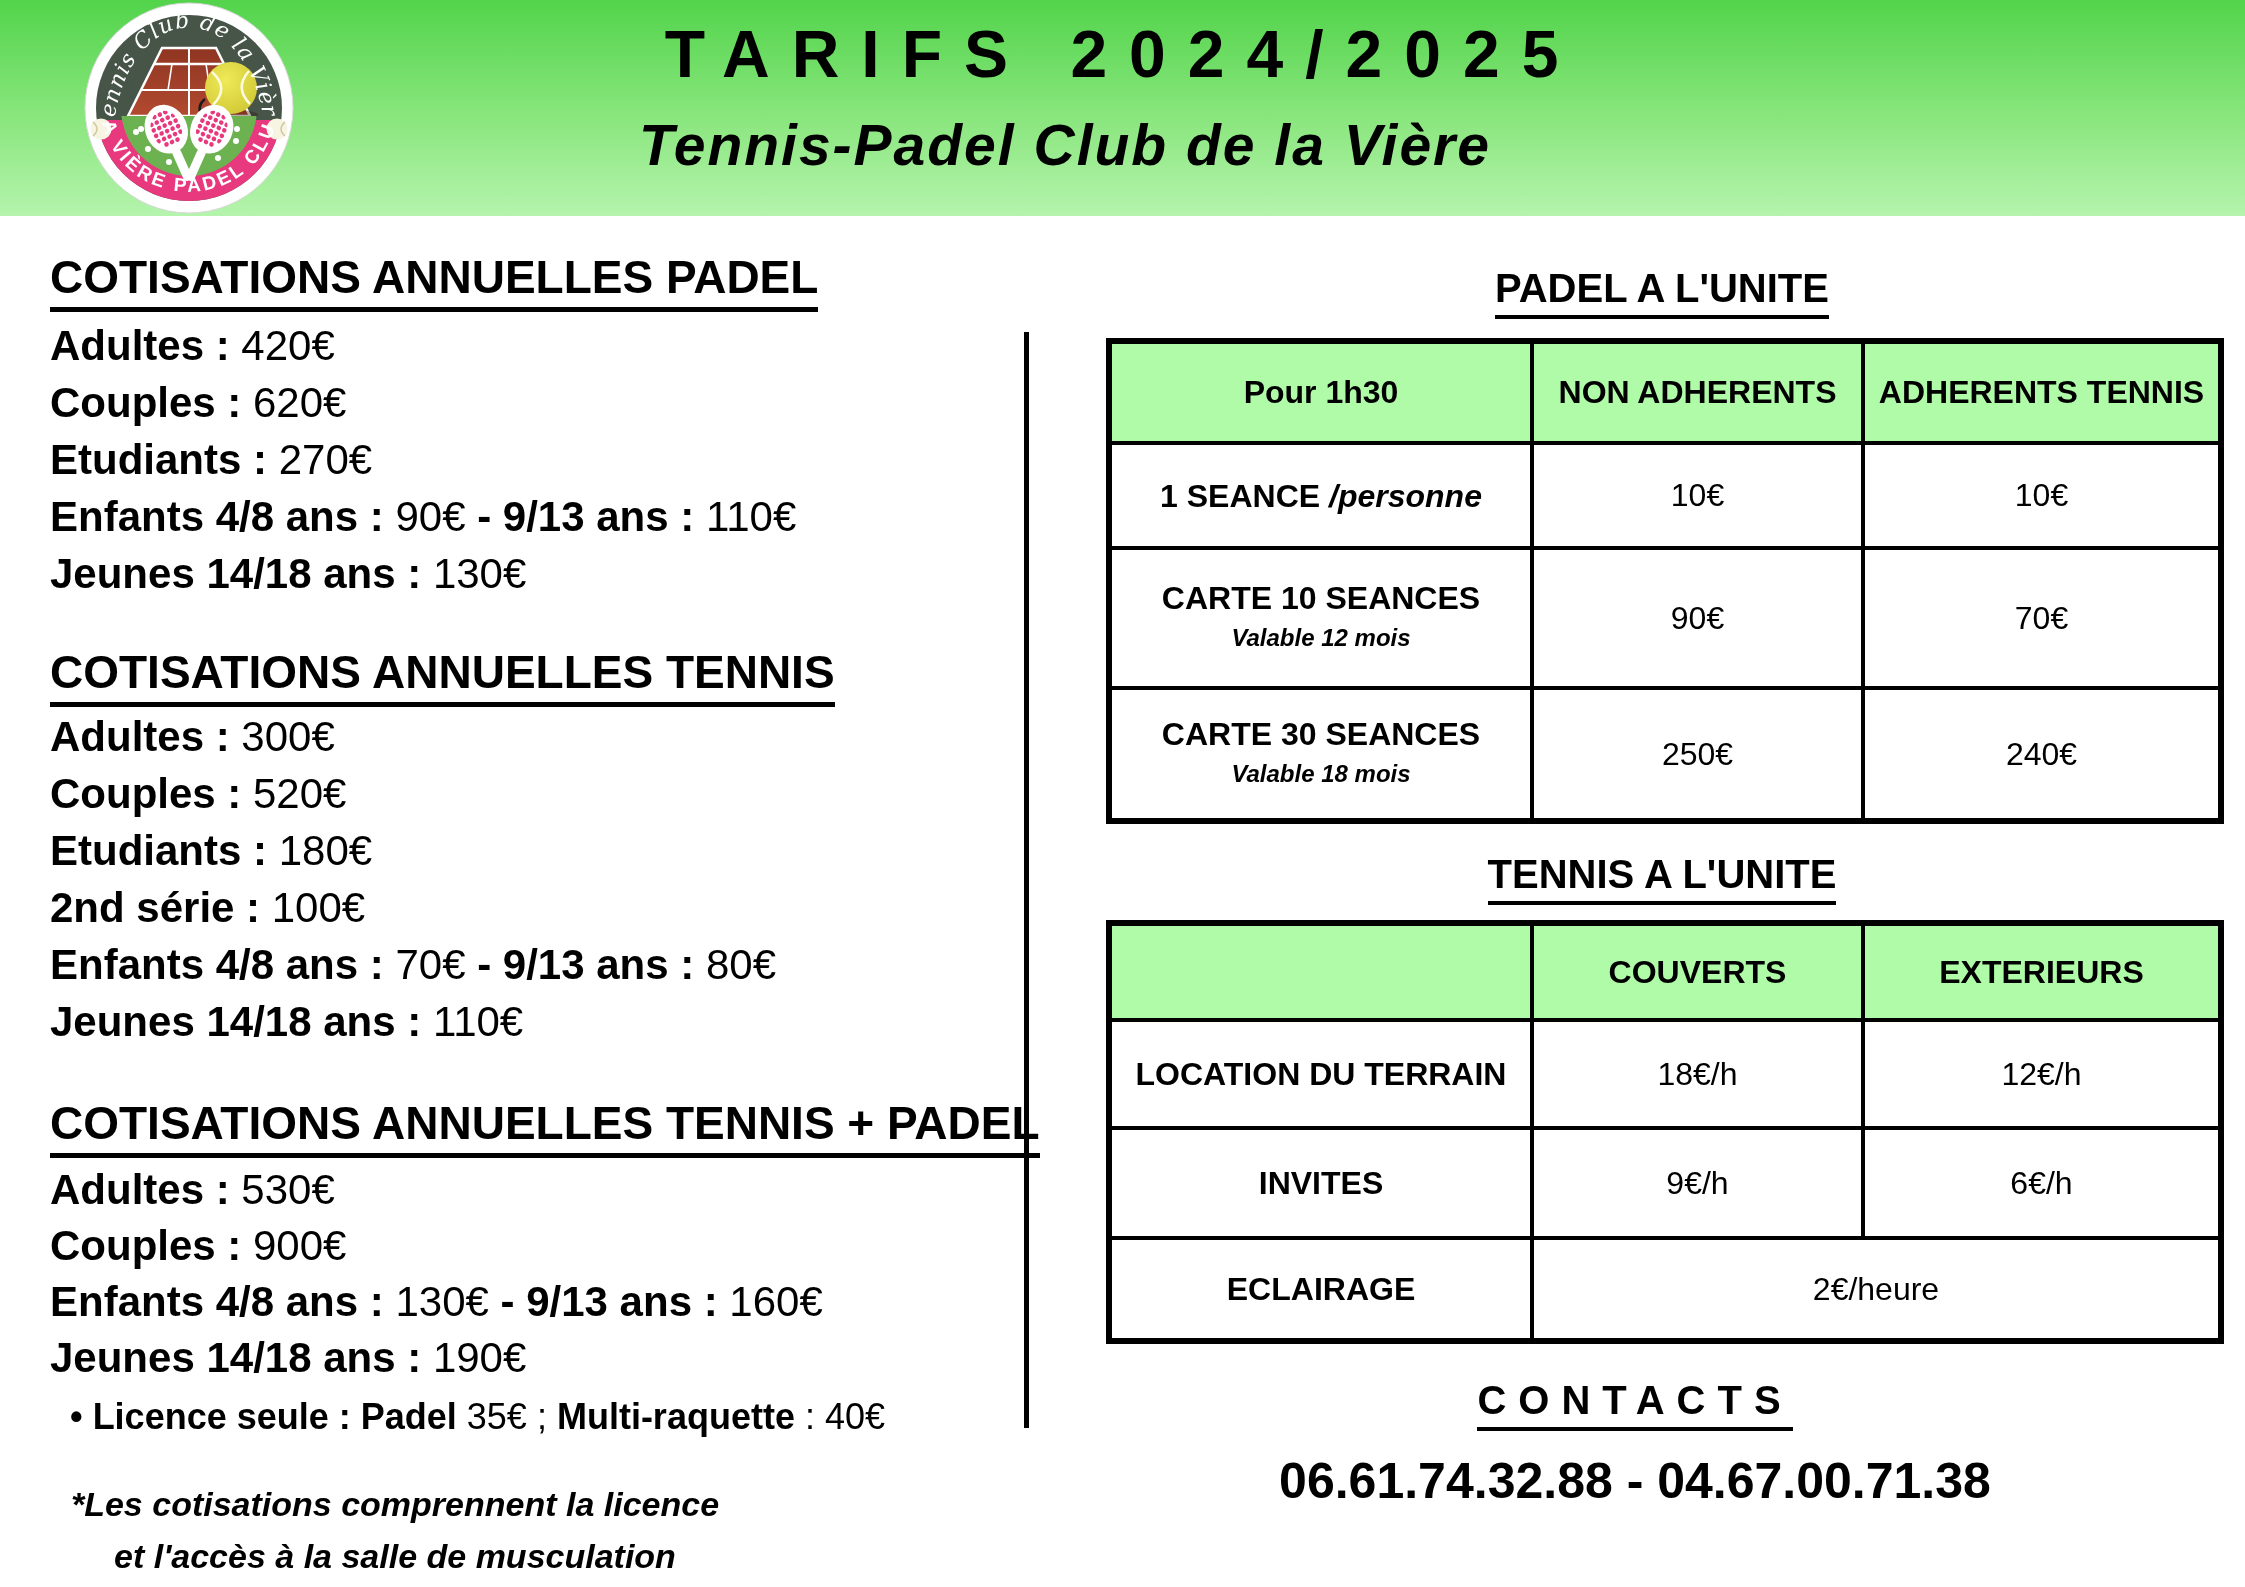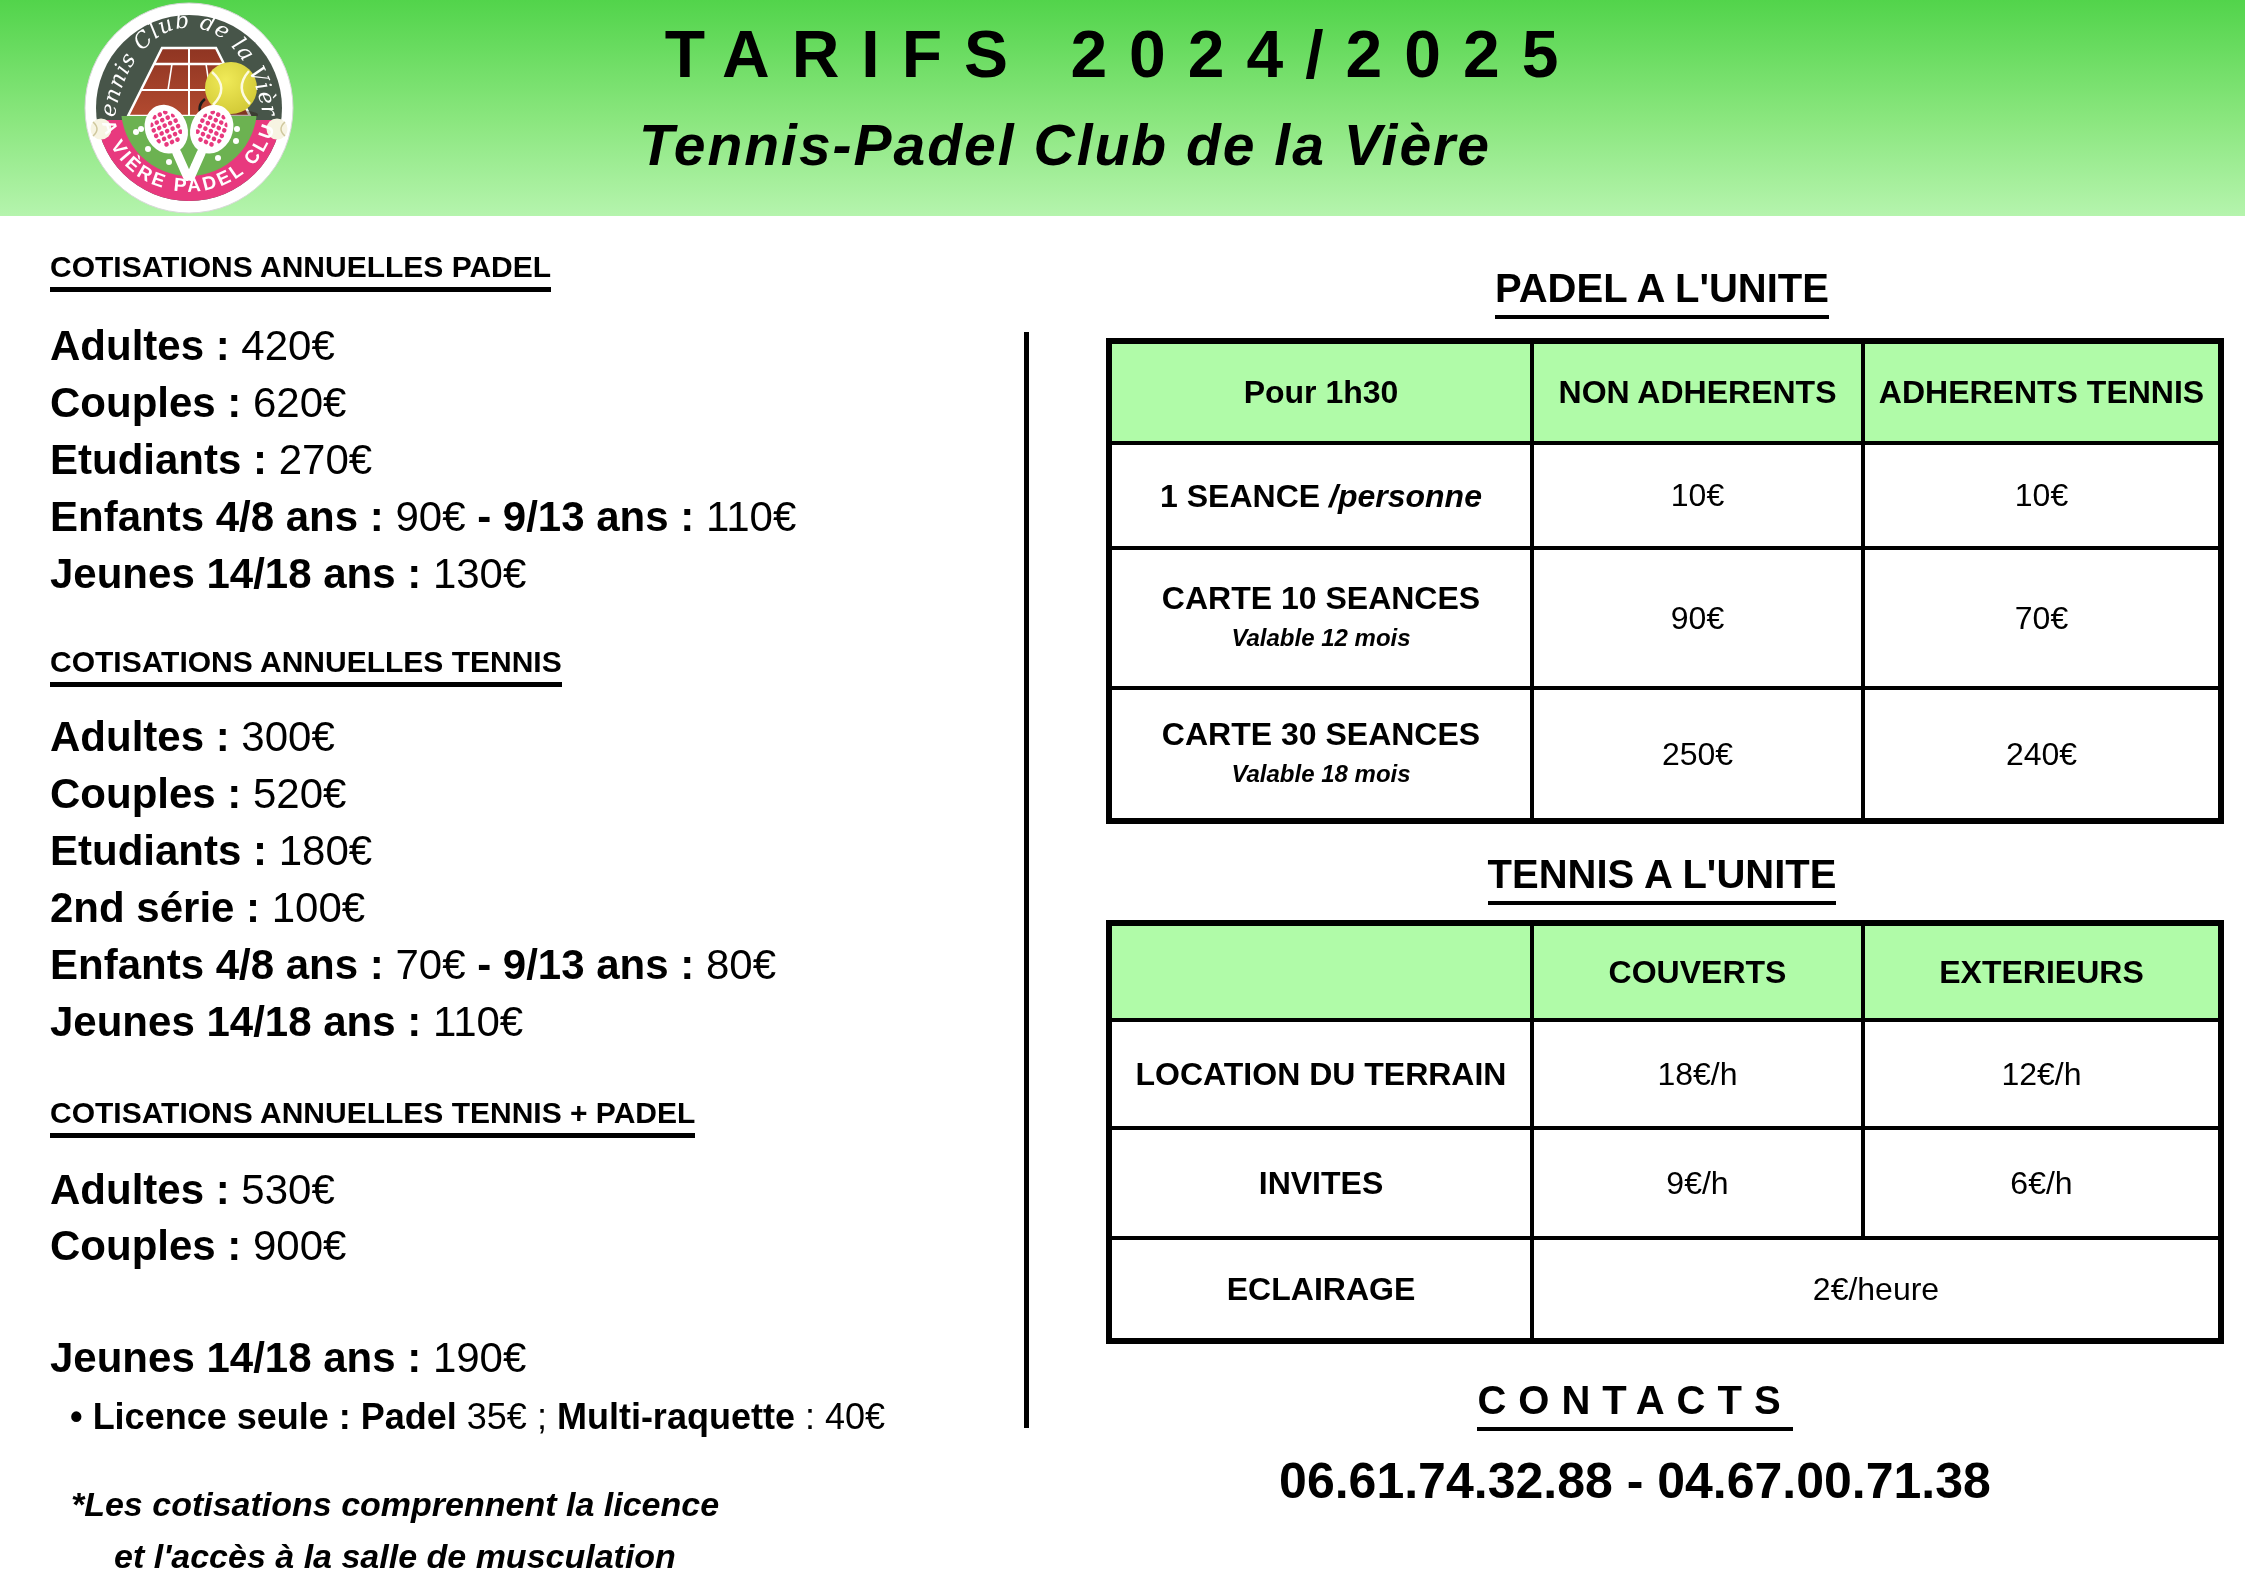--- a/index.html
+++ b/index.html
@@ -10,21 +10,21 @@
   
   .header-band{left:0;top:0;width:2245px;height:216px;
      background:linear-gradient(180deg,#52d44b 0%,#8ae67e 55%,#b5f4ad 100%);}
   .main-title{left:0;top:16px;width:2245px;text-align:center;
      font-size:66px;font-weight:bold;letter-spacing:22px;white-space:nowrap;}
   .sub-title{left:0;top:112px;width:2130px;text-align:center;
      font-size:57px;font-weight:bold;font-style:italic;letter-spacing:2px;white-space:nowrap;}
   .logo{left:84px;top:2px;width:210px;height:212px;}
 
   
-  .sec-heading{left:50px;font-size:30px;font-weight:bold;white-space:nowrap;}
+  .sec-heading{left:50px;font-size:46px;font-weight:bold;white-space:nowrap;}
   .sec-heading span{display:inline-block;border-bottom:5px solid #000;padding-bottom:3px;}
   .line{left:50px;font-size:42px;white-space:nowrap;}
   .b{font-weight:bold;}
   .v{font-weight:normal;}
   .licence{left:70px;font-size:36px;white-space:nowrap;}
   .footnote{left:45px;top:1478px;width:700px;text-align:center;
      font-size:34px;font-weight:bold;font-style:italic;line-height:52px;}
 
   
   .divider{left:1024px;top:332px;width:5px;height:1096px;background:#000;}
@@ -256,20 +256,25 @@
     <span class="v">110€</span></div>
 
   <div class="abs sec-heading" style="top:1096px;">
     <span>COTISATIONS ANNUELLES TENNIS + PADEL</span></div>
   <div class="abs line" style="top:1166px;">
     <span class="b">Adultes :</span>
     <span class="v">530€</span></div>
   <div class="abs line" style="top:1222px;">
     <span class="b">Couples :</span>
     <span class="v">900€</span></div>
+  <div class="abs line" style="top:1278px;">
+    <span class="b">Enfants 4/8 ans :</span>
+    <span class="v">130€</span>
+    <span class="b">- 9/13 ans :</span>
+    <span class="v">160€</span></div>
   <div class="abs line" style="top:1334px;">
     <span class="b">Jeunes 14/18 ans :</span>
     <span class="v">190€</span></div>
 
   <div class="abs licence" style="top:1396px;">
     <span class="b">•</span>
     <span class="b">Licence seule : Padel</span>
     <span class="v">35€ ;</span>
     <span class="b">Multi-raquette</span>
     <span class="v">: 40€</span></div>

